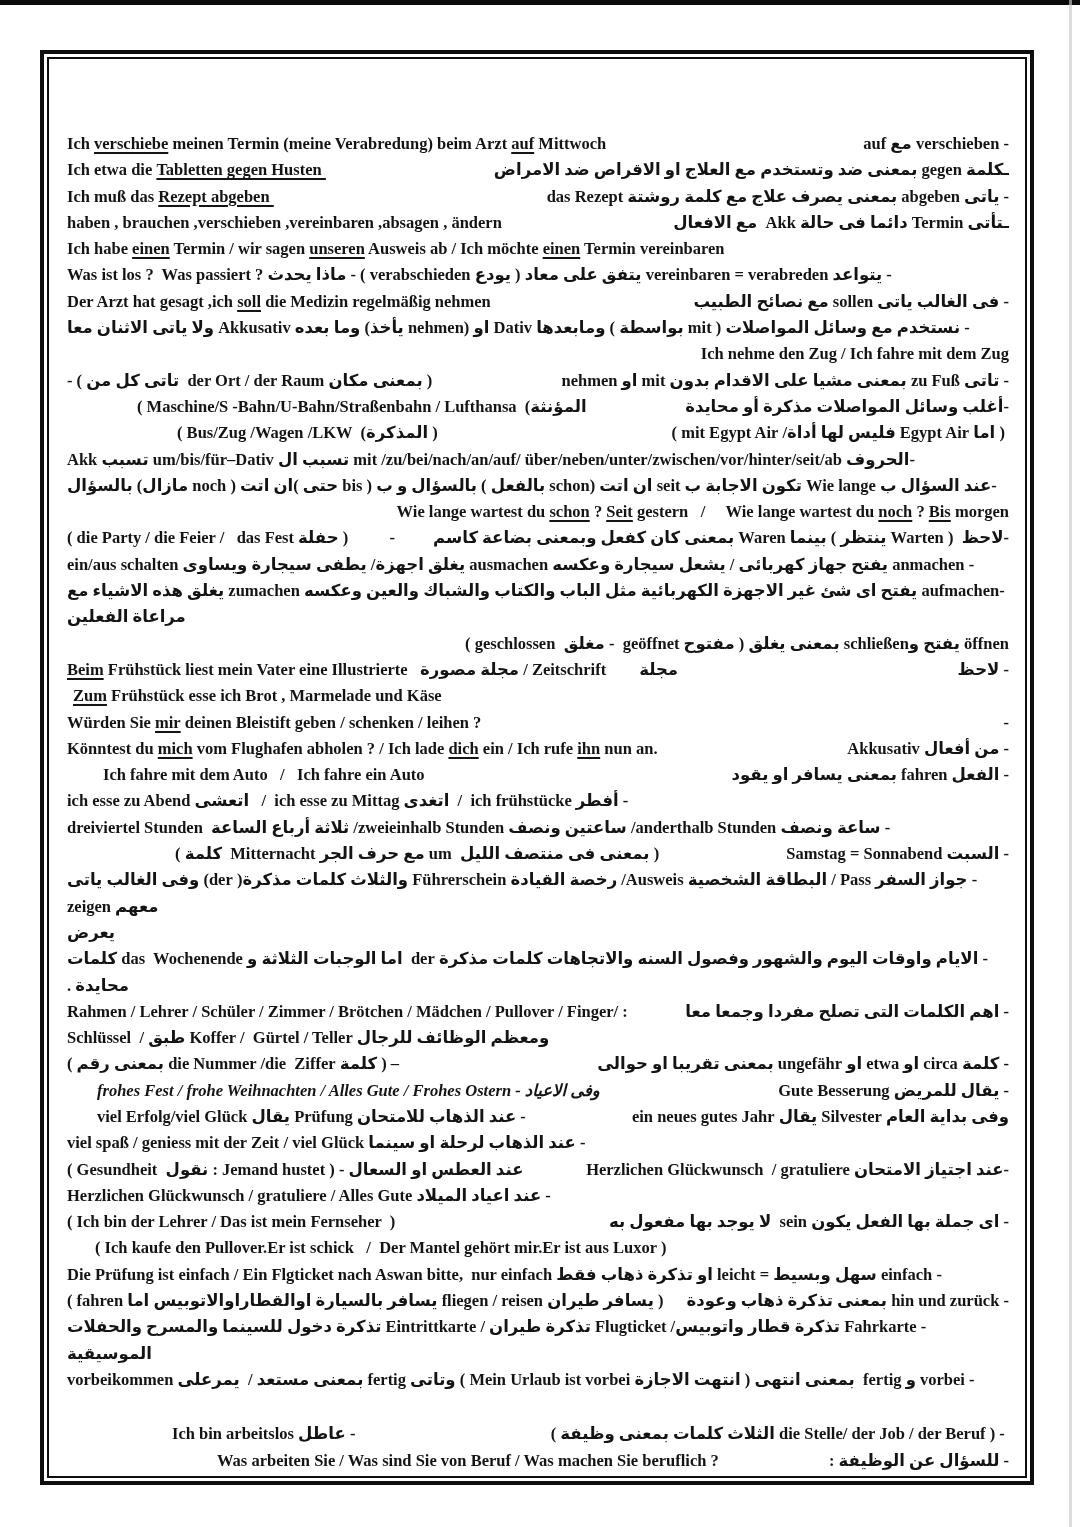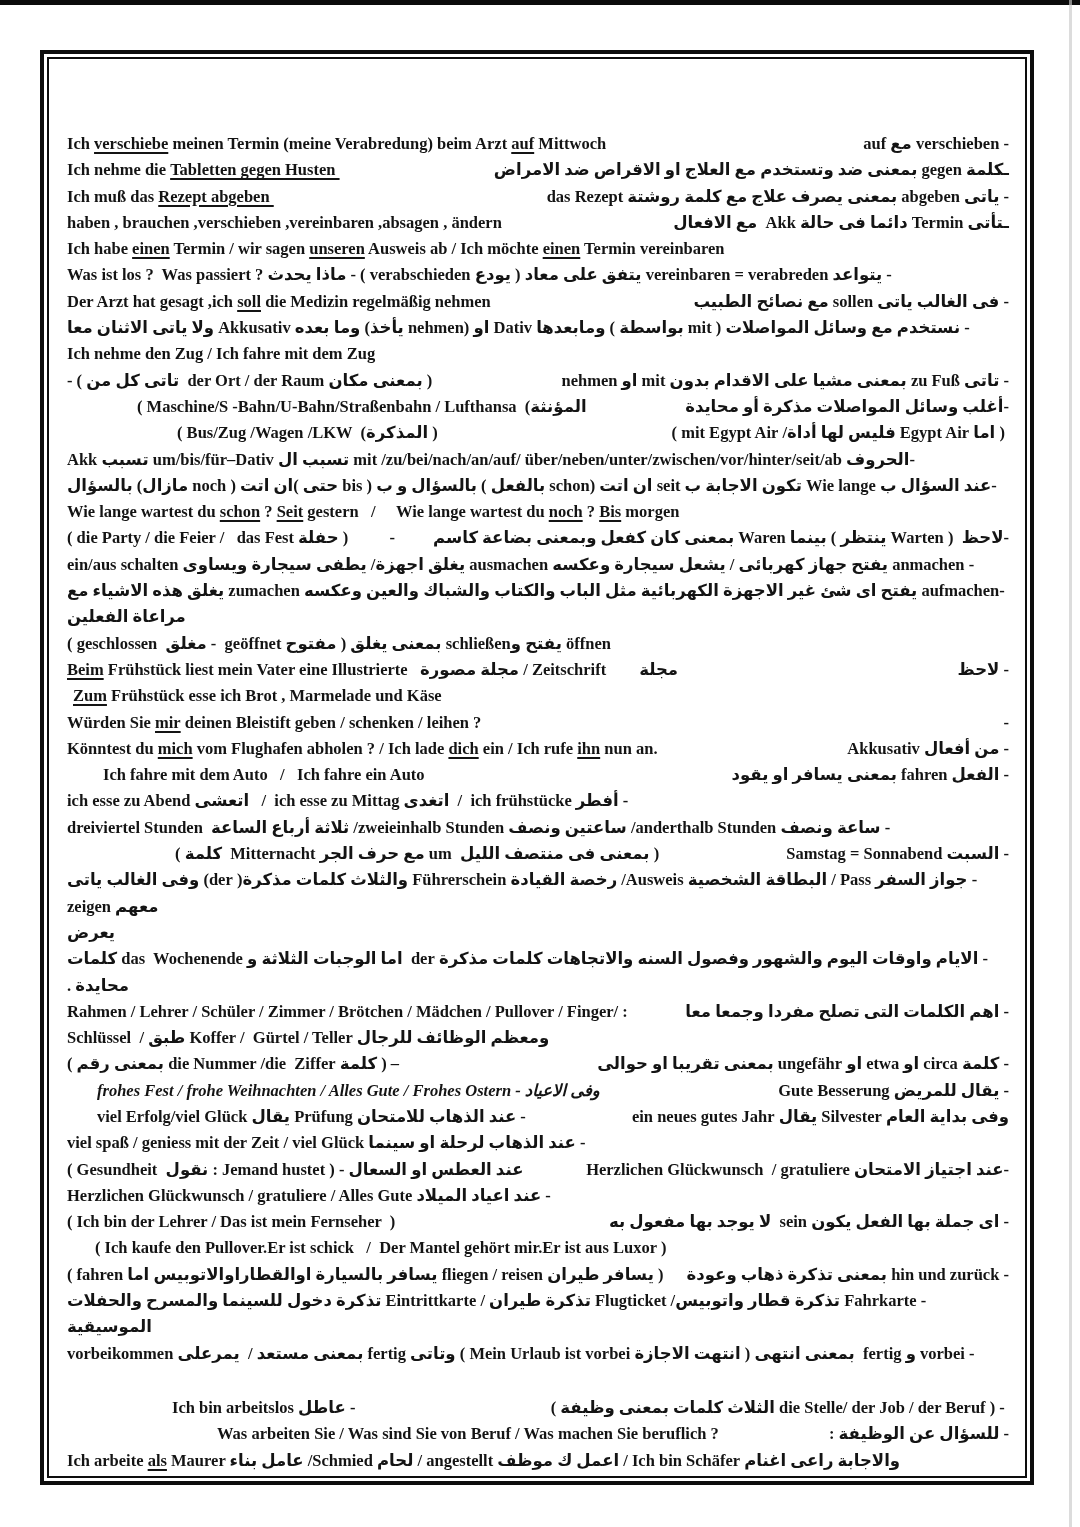--- a/index.html
+++ b/index.html
@@ -21,40 +21,40 @@
     overflow:hidden;
   }
   .lines{width:100%;}
   .line{
     display:flex;align-items:baseline;justify-content:flex-start;
     font-weight:bold;font-size:16.5px;line-height:26.3px;
     width:100%;box-sizing:border-box;
   }
   .line.between{justify-content:space-between;}
   .line.right{}
-  .line.center{justify-content:flex-start;}
+  .line.center{justify-content:flex-end;}
   .grp{white-space:pre-wrap;}
   .seg{white-space:pre-wrap;unicode-bidi:isolate;}
   .seg.u{text-decoration:underline;text-decoration-thickness:1.8px;text-underline-offset:3px;font-family:Liberation Serif, serif;}
 </style>
 </head>
 <body>
 
 <div class="scan-top"></div>
 <div class="scan-right"></div>
 
 <div class="frame-outer">
   <div class="frame-inner">
     <div class="lines">
         <div class="line between">
           <span class="grp"><span class="seg" dir="ltr">Ich </span><span class="seg u" dir="ltr">verschiebe</span><span class="seg" dir="ltr"> meinen Termin (meine Verabredung) beim Arzt </span><span class="seg u" dir="ltr">auf</span><span class="seg" dir="ltr"> Mittwoch</span></span>
           <span class="grp"><span class="seg" dir="rtl">- verschieben مع auf</span></span>
         </div>
         <div class="line between">
-          <span class="grp"><span class="seg" dir="ltr">Ich nehme die </span><span class="seg u" dir="ltr">Tabletten gegen Husten </span></span>
+          <span class="grp"><span class="seg" dir="ltr">Ich etwa die </span><span class="seg u" dir="ltr">Tabletten gegen Husten </span></span>
           <span class="grp"><span class="seg" dir="rtl">ـكلمة gegen بمعنى ضد وتستخدم مع العلاج او الاقراص ضد الامراض</span></span>
         </div>
         <div class="line between">
           <span class="grp"><span class="seg" dir="ltr">Ich muß das </span><span class="seg u" dir="ltr">Rezept abgeben </span></span>
           <span class="grp"><span class="seg" dir="rtl">- ياتى abgeben بمعنى يصرف علاج مع كلمة روشتة das Rezept</span></span>
         </div>
         <div class="line between">
           <span class="grp"><span class="seg" dir="ltr">haben , brauchen ,verschieben ,vereinbaren ,absagen , ändern</span></span>
           <span class="grp"><span class="seg" dir="rtl">ـتأتى Termin دائما فى حالة Akk  مع الافعال</span></span>
         </div>
@@ -174,20 +174,23 @@
         </div>
         <div class="line between">
           <span class="grp"><span class="seg" dir="ltr">Herzlichen Glückwunsch / gratuliere / Alles Gute</span><span class="seg" dir="ltr"> </span><span class="seg" dir="rtl">- عند اعياد الميلاد</span></span>
         </div>
         <div class="line between">
           <span class="grp"><span class="seg" dir="ltr">( Ich bin der Lehrer / Das ist mein Fernseher  )</span></span>
           <span class="grp"><span class="seg" dir="rtl">- اى جملة بها الفعل يكون sein  لا يوجد بها مفعول به</span></span>
         </div>
         <div class="line left">
           <span class="grp" style="margin-left: 28px;"><span class="seg" dir="ltr">( Ich kaufe den Pullover.Er ist schick   /  Der Mantel gehört mir.Er ist aus Luxor )</span></span>
+        </div>
+        <div class="line right">
+          <span class="grp"><span class="seg" dir="rtl">- einfach سهل وبسيط = leicht او تذكرة ذهاب فقط Die Prüfung ist einfach / Ein Flgticket nach Aswan bitte,  nur einfach</span></span>
         </div>
         <div class="line between">
           <span class="grp"><span class="seg" dir="ltr">( fahren يسافر بالسيارة اوالقطاراوالاتوبيس اما fliegen / reisen يسافر طيران )</span></span>
           <span class="grp"><span class="seg" dir="rtl">- hin und zurück بمعنى تذكرة ذهاب وعودة</span></span>
         </div>
         <div class="line right">
           <span class="grp"><span class="seg" dir="rtl">- Fahrkarte تذكرة قطار واتوبيس/ Flugticket تذكرة طيران / Eintrittkarte تذكرة دخول للسينما والمسرح والحفلات الموسيقية</span></span>
         </div>
         <div class="line right">
           <span class="grp"><span class="seg" dir="rtl">- vorbei و fertig  بمعنى انتهى ( انتهت الاجازة Mein Urlaub ist vorbei ) وتاتى fertig بمعنى مستعد /  يمرعلى vorbeikommen</span></span>

